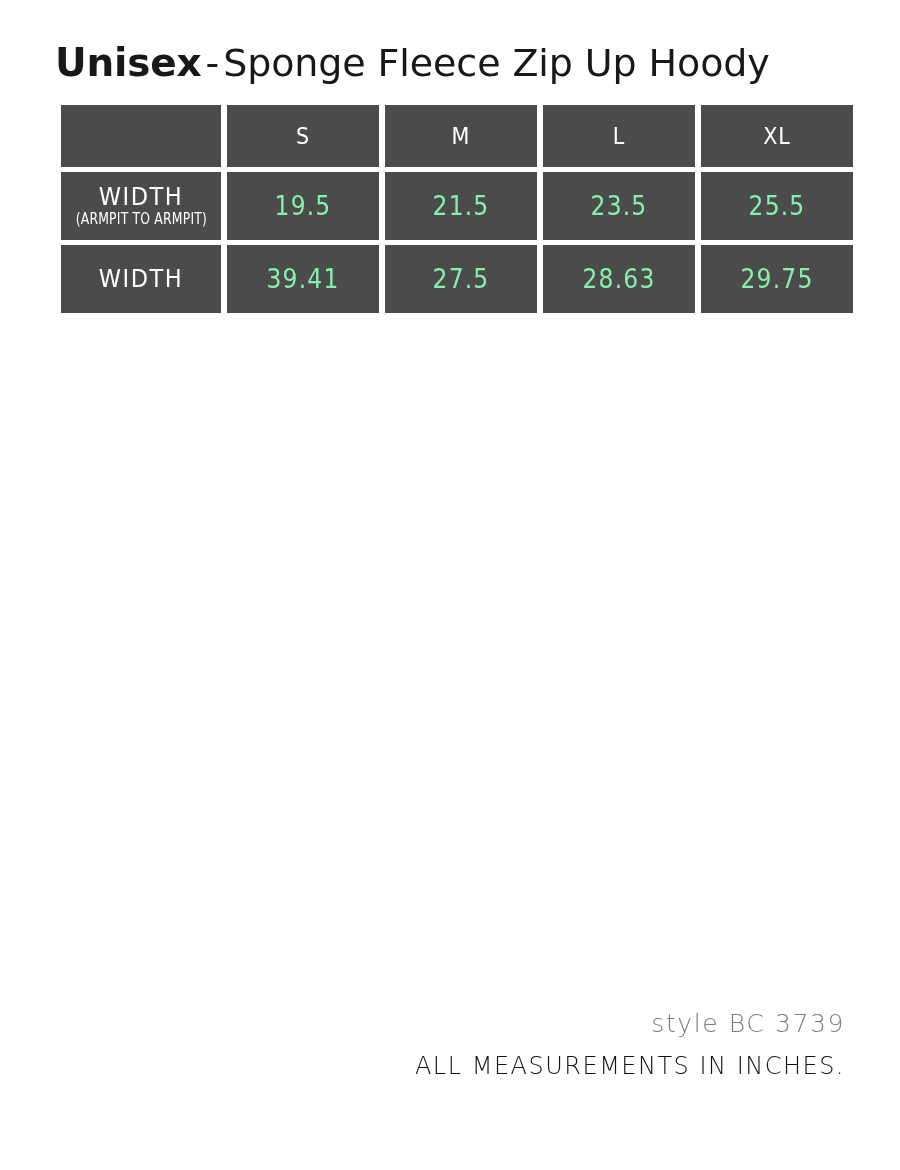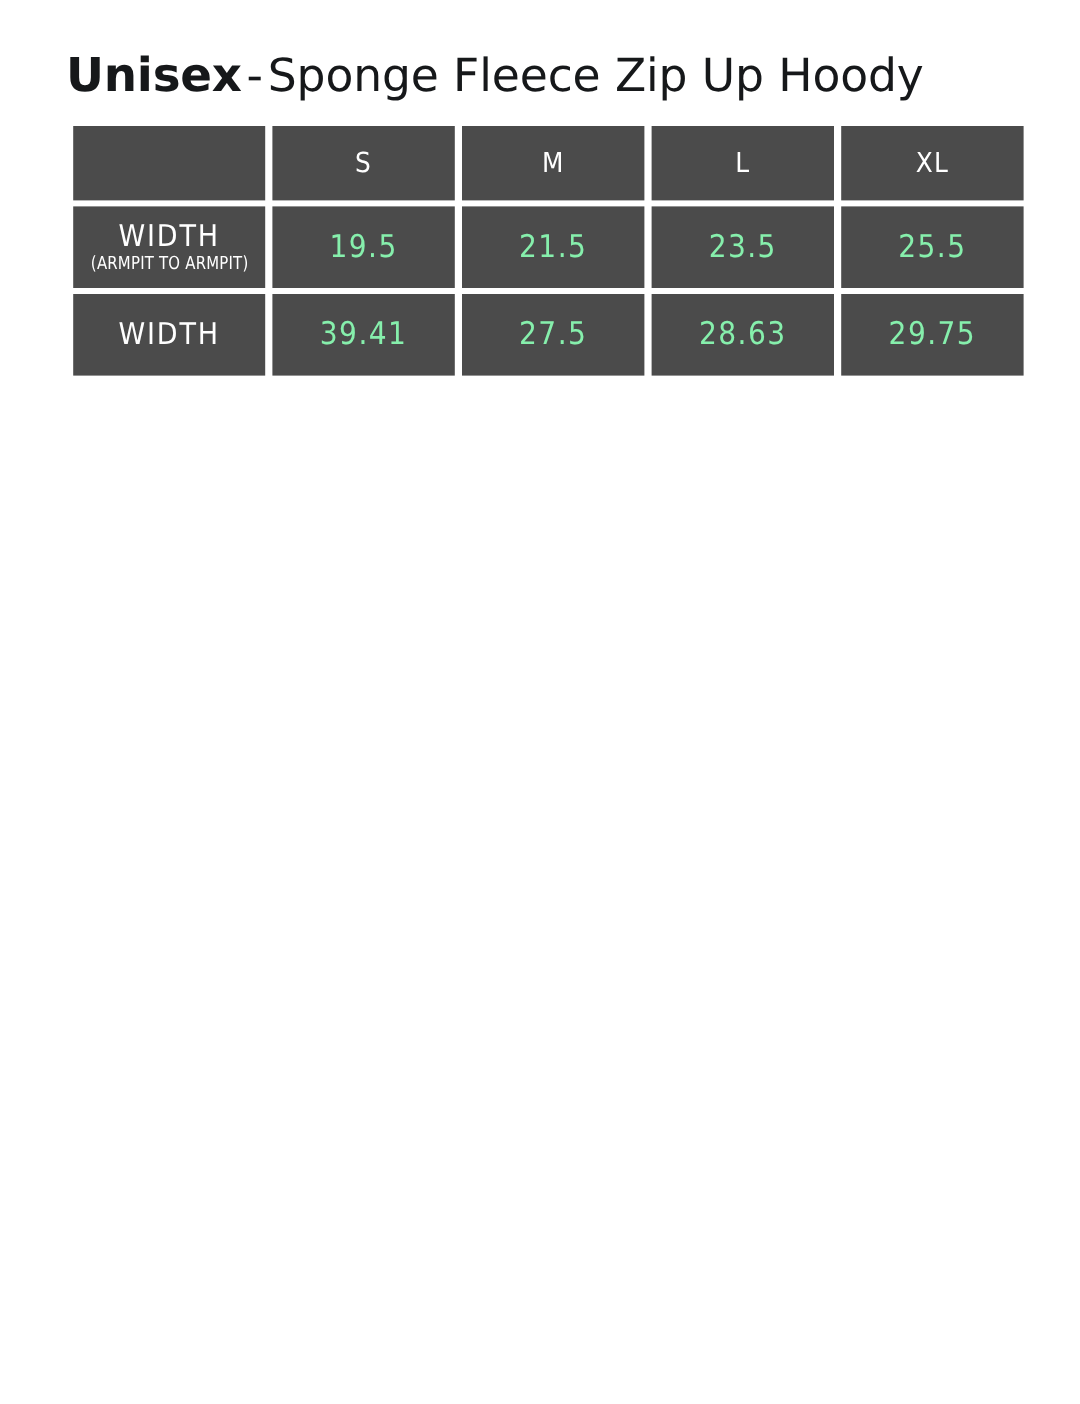--- a/index.html
+++ b/index.html
@@ -232,14 +232,18 @@
         <td>
           <span class="value-text">28.63</span>
         </td>
         <td>
           <span class="value-text">29.75</span>
         </td>
       </tr>
     </tbody>
   </table>
 
+  <div class="footer">
+    <span class="footer-style">style BC 3739</span>
+    <span class="footer-note">ALL MEASUREMENTS IN INCHES.</span>
+  </div>
 
 </div>
 
 </body></html>

